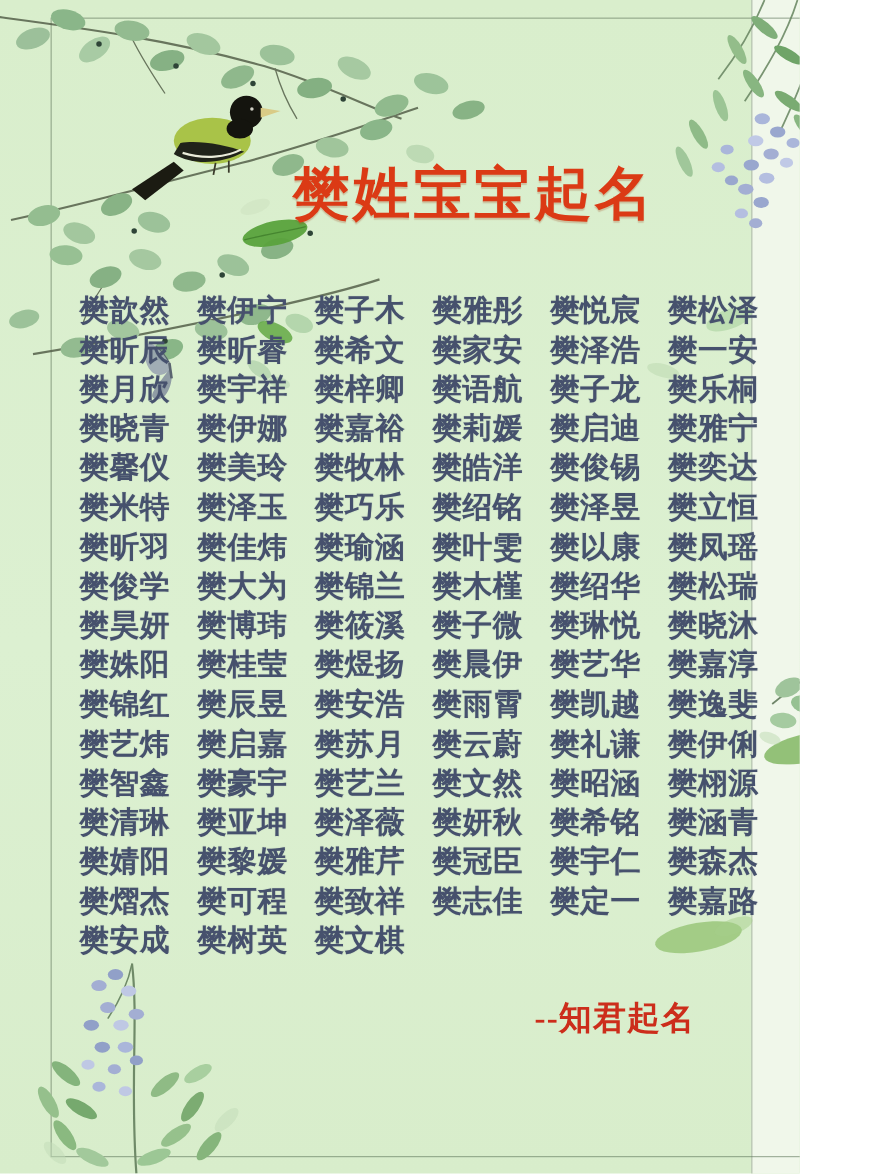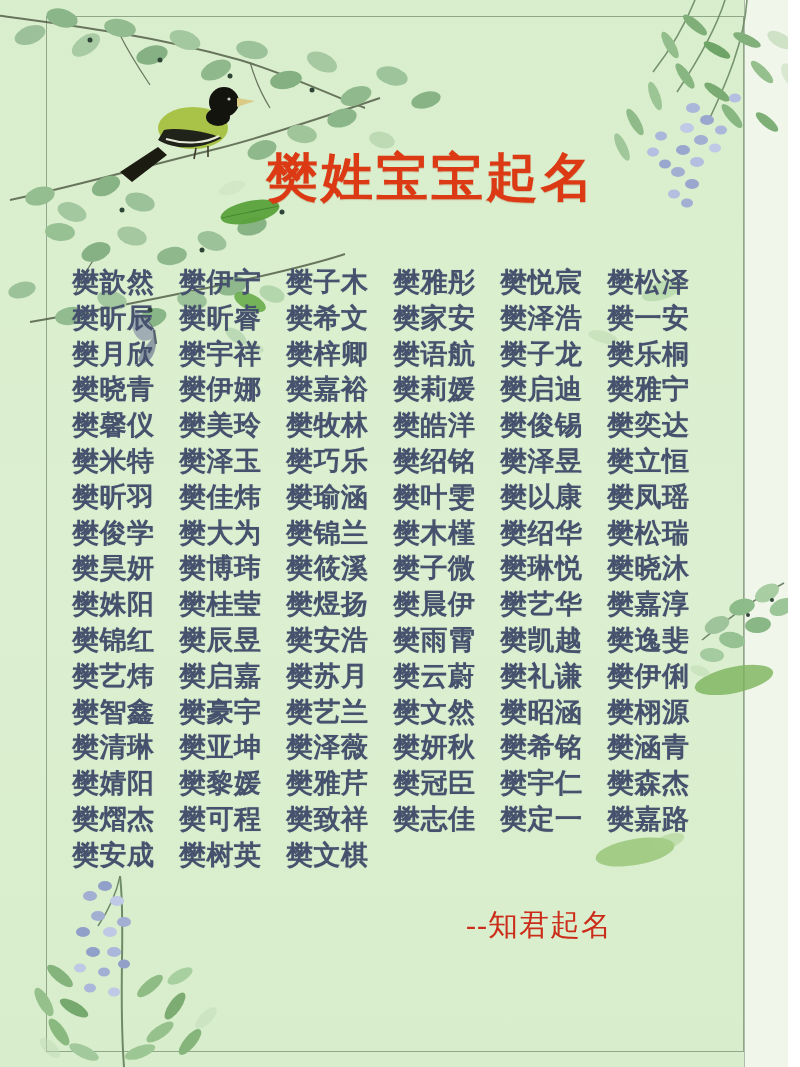--- a/index.html
+++ b/index.html
@@ -2,21 +2,21 @@
 <html><head>
 <meta charset="utf-8">
 <style>
   html,body{margin:0;padding:0;}
   body{
     width:800px;height:1067px;
     font-family:"Liberation Serif","DejaVu Serif",serif;
     overflow:hidden;
   }
   .poster{
-    position:relative;width:788px;height:1067px;
+    position:relative;width:727px;height:1067px;
     background:linear-gradient(180deg,#d9eecc 0%,#dcf0d1 55%,#d8edcb 100%);
     overflow:hidden;
   }
   .right-band{
     position:absolute;right:0;top:0;width:43px;height:100%;
     background:#f0f7ea;border-left:1px solid rgba(120,140,115,.55);
   }
   .frame{
     position:absolute;left:46px;top:16px;width:696px;height:1034px;
     border:1px solid rgba(95,118,92,.6);
@@ -32,22 +32,22 @@
     position:absolute;left:72px;top:265px;
     display:grid;grid-template-columns:repeat(6,85px);
     column-gap:22px;grid-auto-rows:35.8px;
   }
   .name-cell{
     font-size:27px;font-weight:700;line-height:35.8px;
     color:#46516d;letter-spacing:.5px;white-space:nowrap;
     text-shadow:0 0 1px rgba(70,80,110,.35);
   }
   .signature{
-    position:absolute;left:466px;top:905px;
-    font-size:30px;font-weight:400;letter-spacing:1px;
+    position:absolute;left:486px;top:905px;
+    font-size:30px;font-weight:700;letter-spacing:1px;
     color:#cc2d1b;white-space:nowrap;
   }
 </style>
 </head>
 <body>
 
 <div class="poster">
 
   <div class="right-band"></div>
   <div class="frame"></div>

